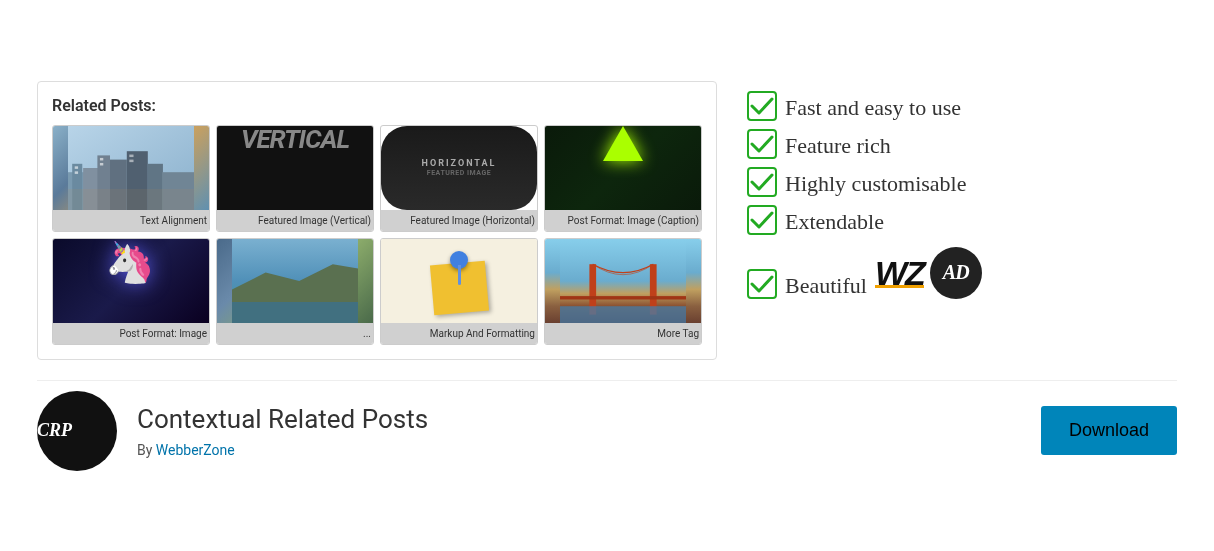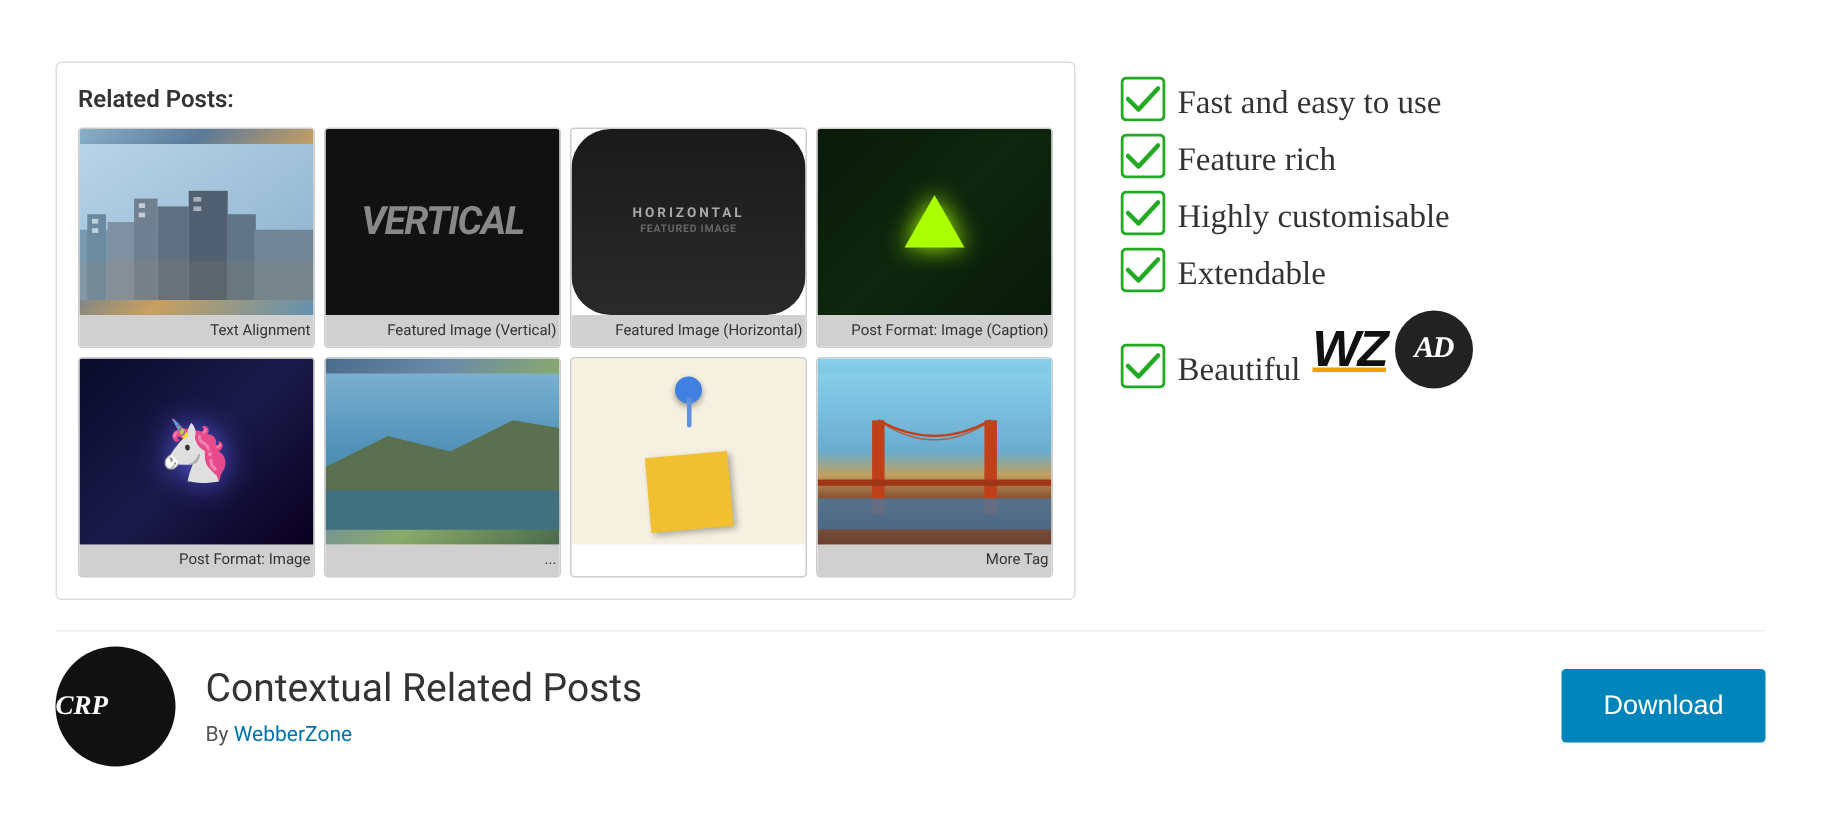--- a/index.html
+++ b/index.html
@@ -48,23 +48,23 @@
     .grid-item {
       border-radius: 3px;
       overflow: hidden;
       border: 1px solid #ccc;
       display: flex;
       flex-direction: column;
       background: #fff;
     }
     .grid-thumb {
       width: 100%;
-      height: 124px;
-      display: flex;
-      align-items: center;
+      height: 84px;
+      display: flex;
+      align-items: flex-start;
       justify-content: center;
       font-size: 10px;
       color: #fff;
       font-weight: bold;
       text-transform: uppercase;
       letter-spacing: 0.5px;
       position: relative;
       overflow: hidden;
     }
     
@@ -271,21 +271,21 @@
     .plugin-by {
       font-size: 14px;
       color: #555;
     }
     .plugin-by a {
       color: #0073aa;
       text-decoration: none;
     }
     .download-btn {
       background: #0085ba;
-      color: #ffffff;
+      color: #000000;
       border: none;
       border-radius: 3px;
       padding: 14px 28px;
       font-size: 18px;
       cursor: pointer;
       flex-shrink: 0;
       font-weight: 400;
     }
     
     .vertical-label-text {
@@ -392,20 +392,21 @@
           <div class="grid-label">...</div>
         </div>
 
         <div class="grid-item">
           <div class="grid-thumb thumb-markup">
             <div class="pushpin-area">
               <div class="note-paper"></div>
               <div class="pushpin"></div>
             </div>
           </div>
+          <div class="grid-label">Markup And Formatting</div>
         </div>
 
         <div class="grid-item">
           <div class="grid-thumb thumb-bridge">
             <svg width="100%" height="100%" viewBox="0 0 150 100" style="position:absolute;top:0;left:0;">
               <defs>
                 <linearGradient id="bridgeSky" x1="0%" y1="0%" x2="0%" y2="100%">
                   <stop offset="0%" style="stop-color:#87ceeb"></stop>
                   <stop offset="50%" style="stop-color:#6aacce"></stop>
                   <stop offset="65%" style="stop-color:#c0a060"></stop>

